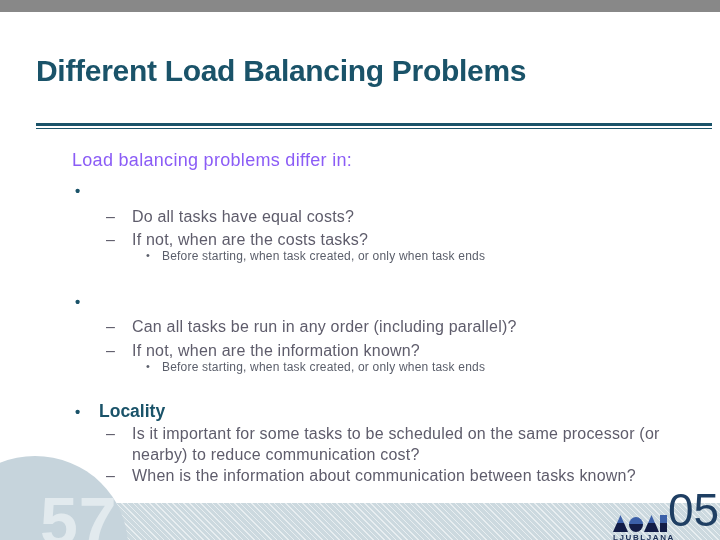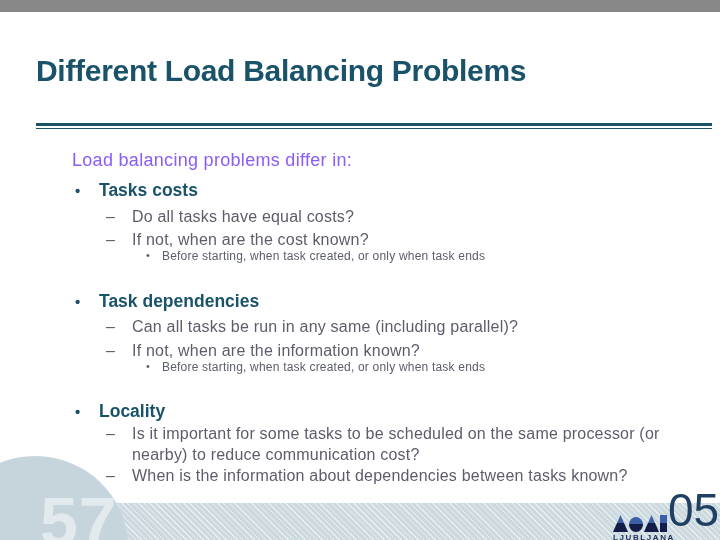--- a/index.html
+++ b/index.html
@@ -76,63 +76,61 @@
 
 <div class="slide">
 
   <div class="title">Different Load Balancing Problems</div>
   <div class="rule"></div>
 
   <div class="intro">Load balancing problems differ in:</div>
 
   <div class="line l1" style="top:168px">
     <span class="mk">•</span>
-    <span class="tx">Tasks costs</span>
   </div>
   <div class="line l2" style="top:194px">
     <span class="mk">–</span>
     <span class="tx">Do all tasks have equal costs?</span>
   </div>
   <div class="line l2" style="top:217px">
     <span class="mk">–</span>
-    <span class="tx">If not, when are the cost known?</span>
+    <span class="tx">If not, when are the costs tasks?</span>
   </div>
   <div class="line l3" style="top:237px">
     <span class="mk">•</span>
     <span class="tx">Before starting, when task created, or only when task ends</span>
   </div>
 
   <div class="line l1" style="top:279px">
     <span class="mk">•</span>
-    <span class="tx">Task dependencies</span>
   </div>
   <div class="line l2" style="top:304px">
     <span class="mk">–</span>
-    <span class="tx">Can all tasks be run in any same (including parallel)?</span>
+    <span class="tx">Can all tasks be run in any order (including parallel)?</span>
   </div>
   <div class="line l2" style="top:328px">
     <span class="mk">–</span>
     <span class="tx">If not, when are the information known?</span>
   </div>
   <div class="line l3" style="top:348px">
     <span class="mk">•</span>
     <span class="tx">Before starting, when task created, or only when task ends</span>
   </div>
 
   <div class="line l1" style="top:389px">
     <span class="mk">•</span>
     <span class="tx">Locality</span>
   </div>
   <div class="line l2" style="top:411px">
     <span class="mk">–</span>
     <span class="tx wrap2">Is it important for some tasks to be scheduled on the same processor (or nearby) to reduce communication cost?</span>
   </div>
   <div class="line l2" style="top:453px">
     <span class="mk">–</span>
-    <span class="tx">When is the information about dependencies between tasks known?</span>
+    <span class="tx">When is the information about communication between tasks known?</span>
   </div>
 
   <div class="band"></div>
   <div class="corner-circle"></div>
   <div class="page-number">57</div>
 
   <div class="logo">
     <div class="logo-shapes">
       <div class="logo-tri"></div>
       <div class="logo-dot"></div>

